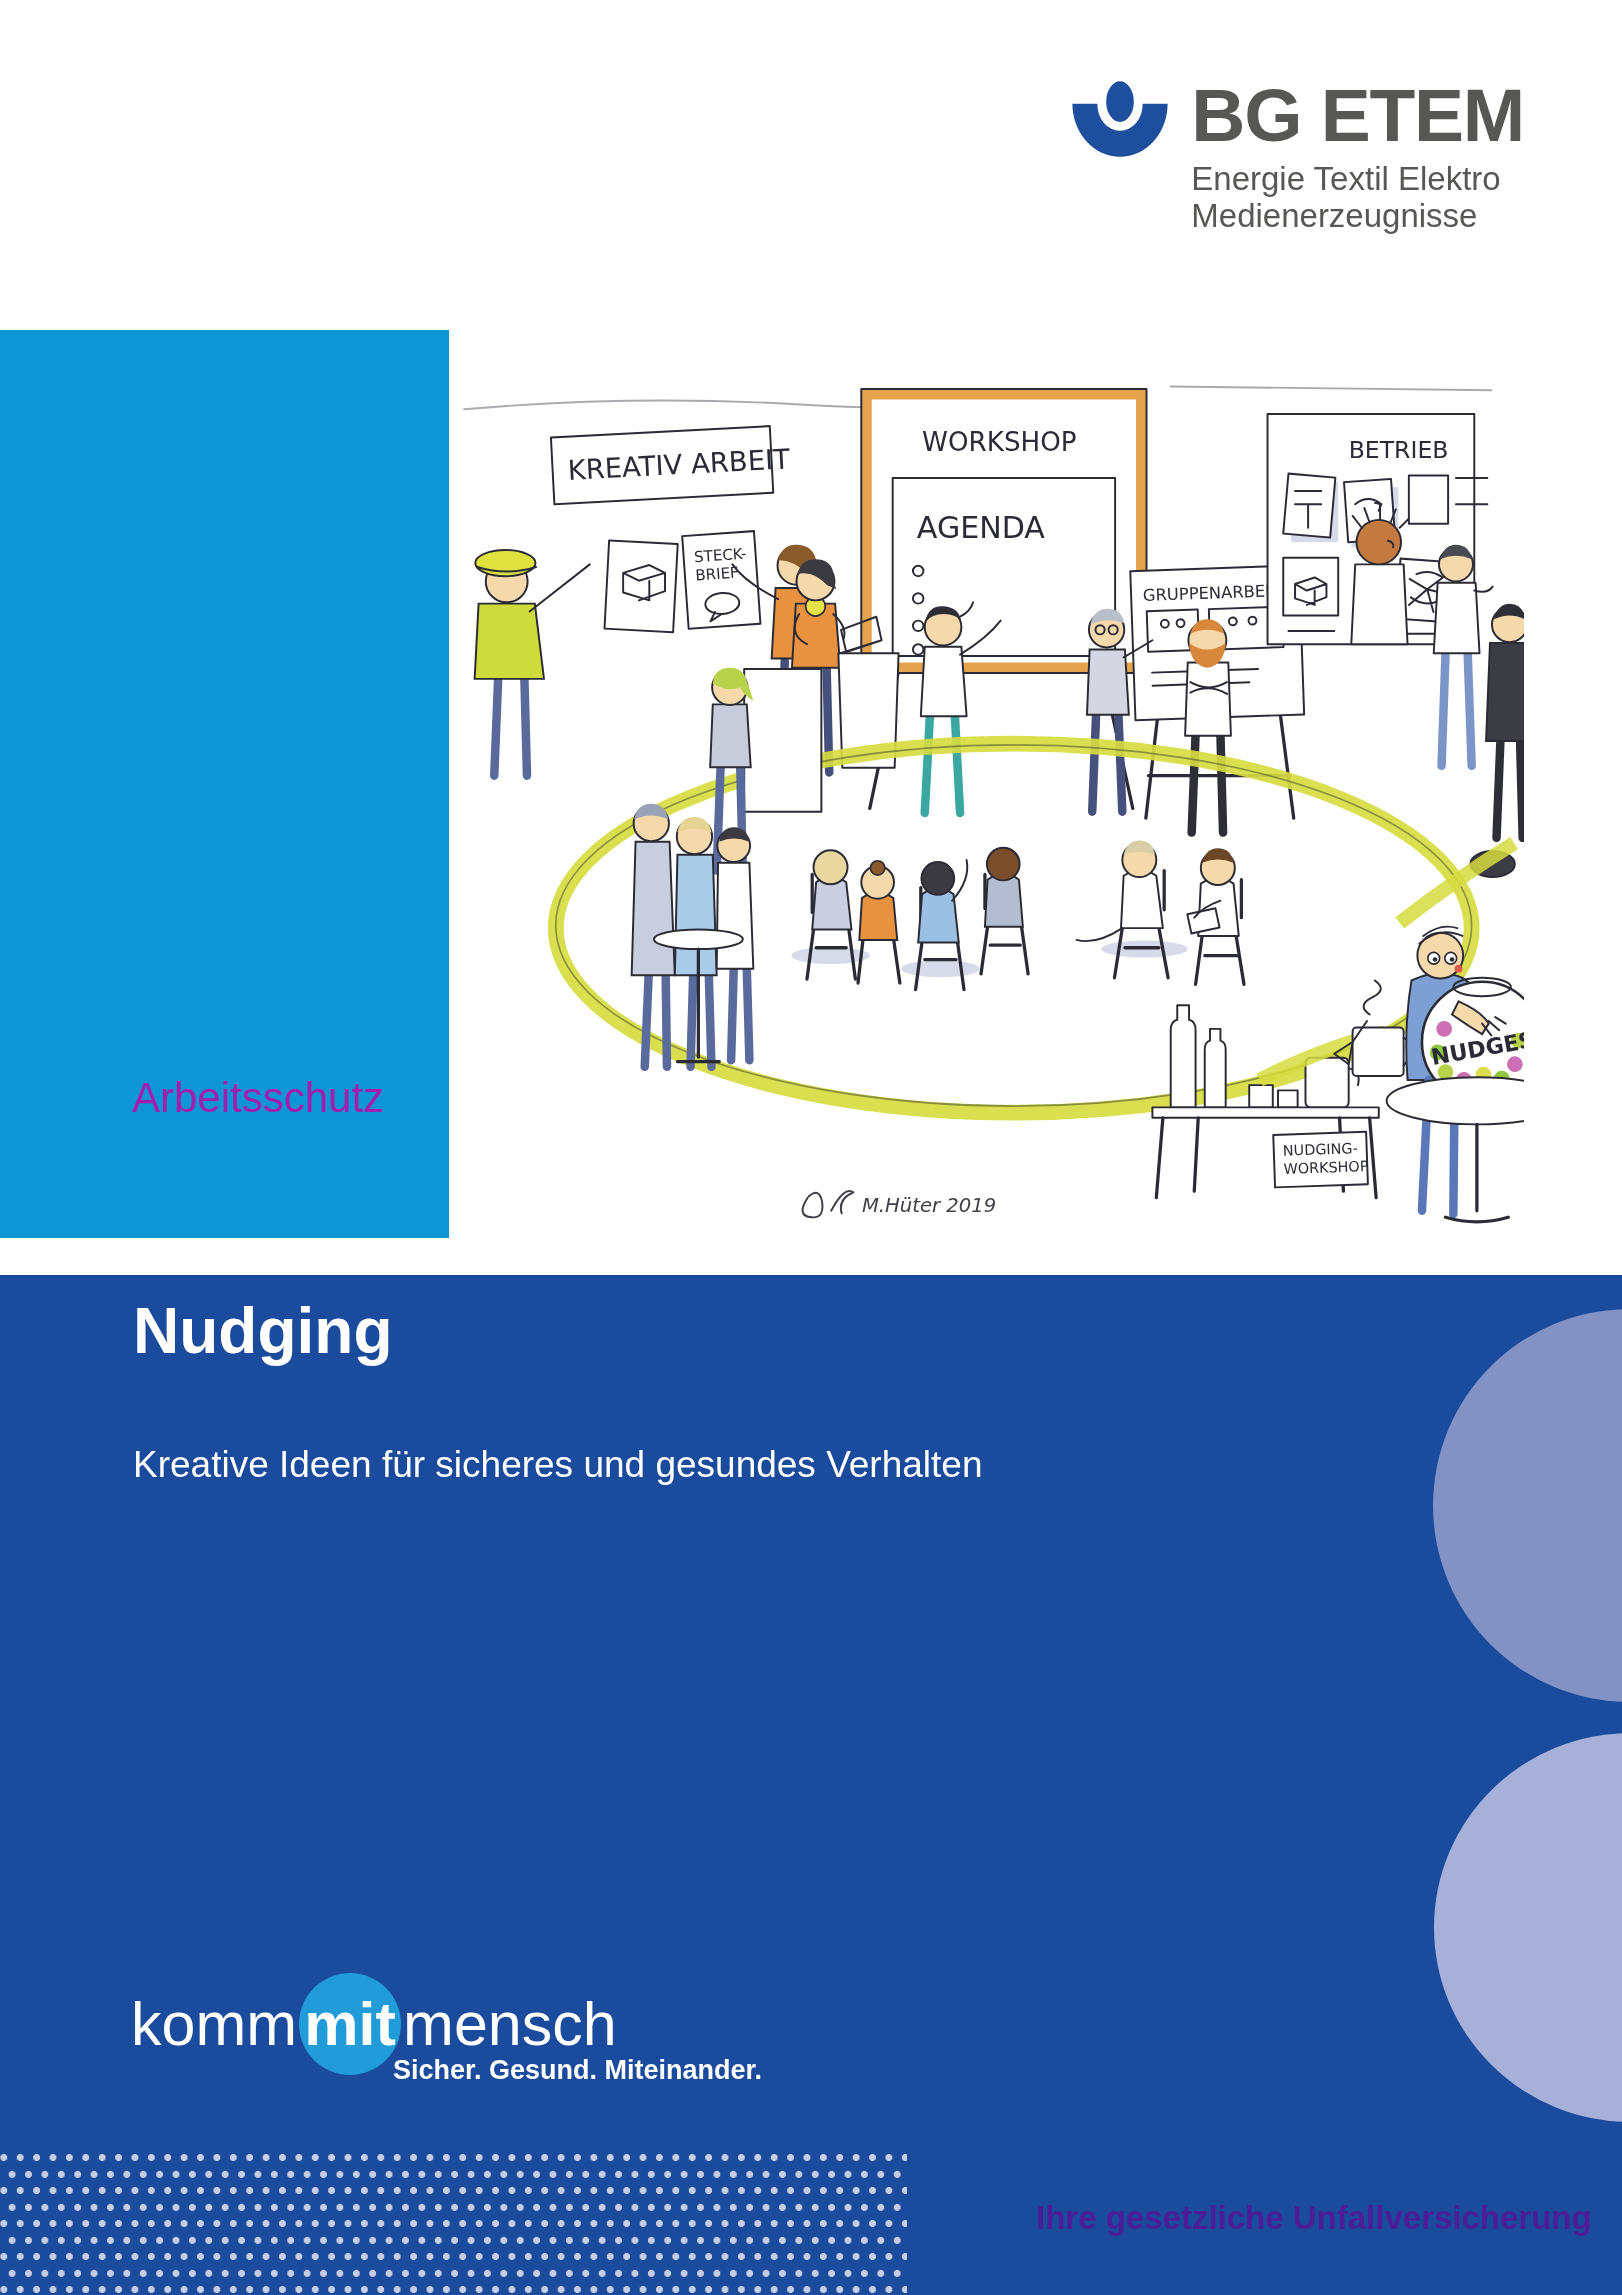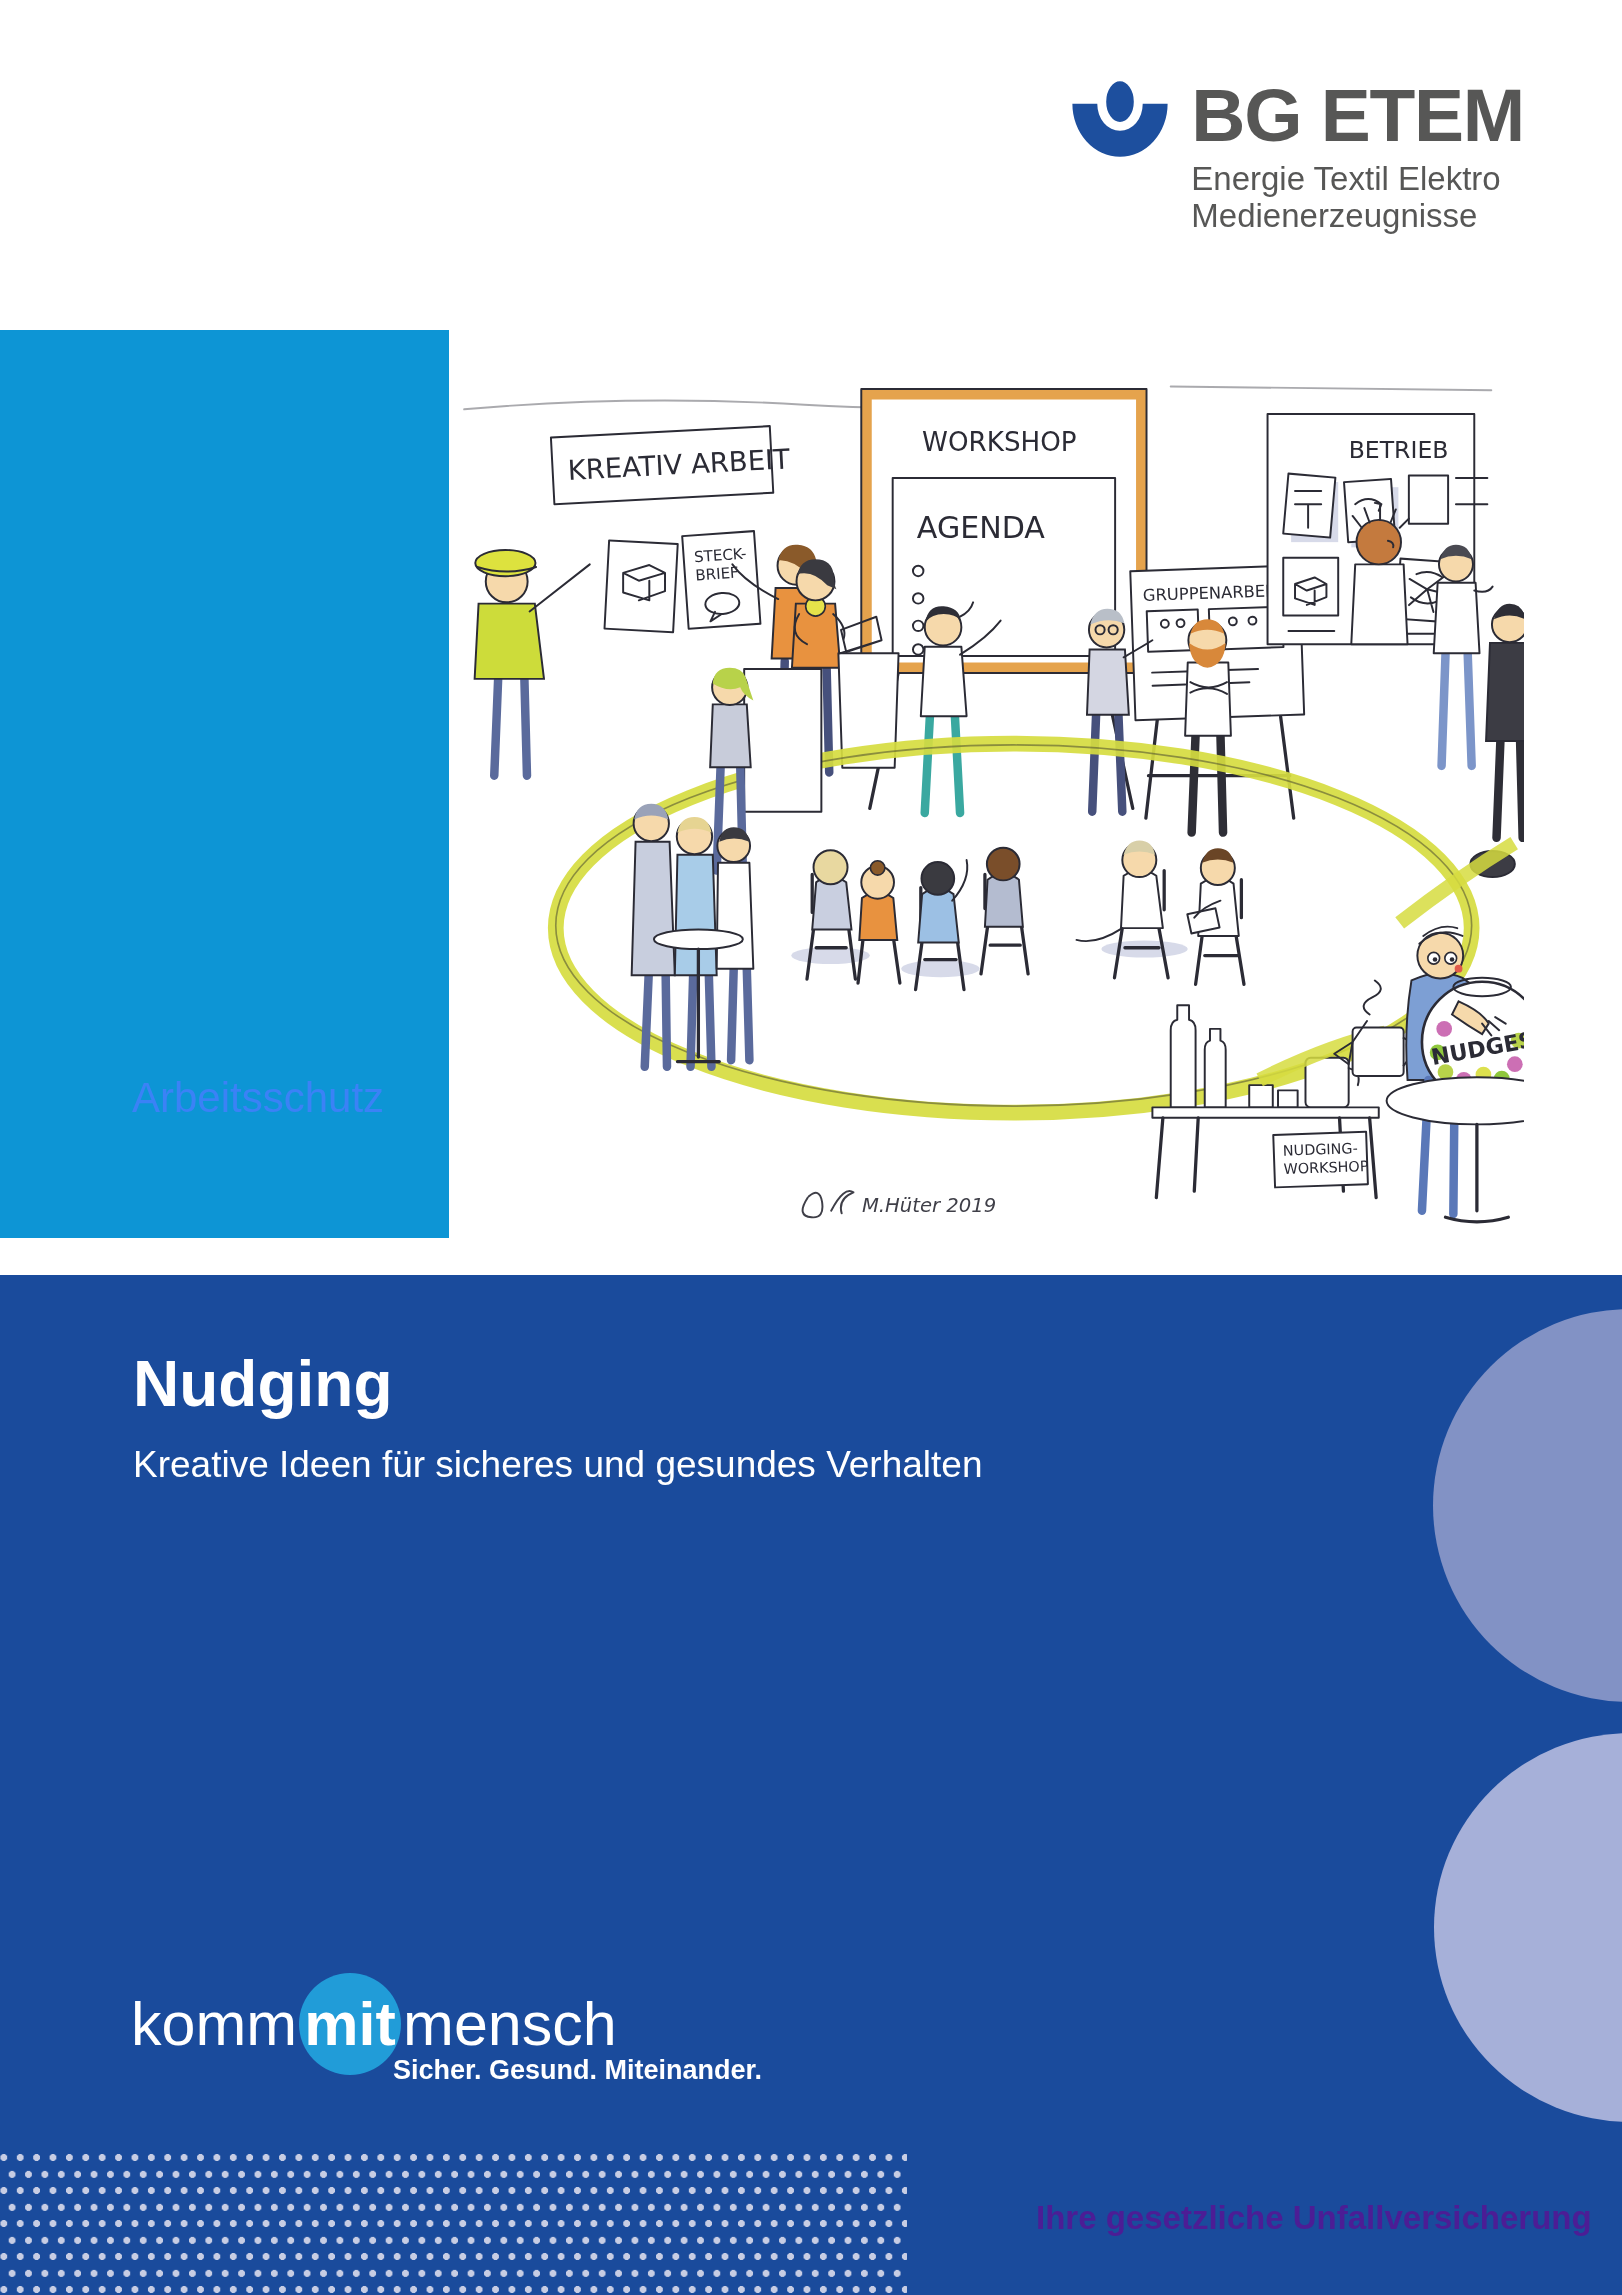--- a/index.html
+++ b/index.html
@@ -8,36 +8,36 @@
     overflow:hidden;font-family:"Liberation Sans",sans-serif;
   }
   
   .brand{position:absolute;left:1067px;top:77px;display:flex;align-items:flex-start;}
   .brand-icon{width:106px;height:79px;margin-top:2.6px;}
   .brand-text{margin-left:18.3px;color:var(--logo-gray);}
   .brand-name{font-size:75px;font-weight:bold;line-height:1.02;letter-spacing:-1.3px;}
   .brand-sub{font-size:33px;font-weight:normal;line-height:37px;margin-top:6.5px;}
   
   .sidebar{position:absolute;left:0;top:330px;width:449px;height:908px;background:var(--sidebar-blue);}
-  .sidebar-label{position:absolute;left:132px;top:1065px;color:#3b82f6;font-size:42px;line-height:65px;font-weight:400;}
+  .sidebar-label{position:absolute;left:132px;top:1065px;color:#a21caf;font-size:42px;line-height:65px;font-weight:400;}
   
   .illu{position:absolute;left:438px;top:347px;width:1086px;height:877px;}
   .hand{font-family:"DejaVu Sans",sans-serif;fill:#2b2b35;}
   .ln{fill:none;stroke:#2b2b35;stroke-width:3;stroke-linecap:round;stroke-linejoin:round;}
   .lnb{stroke-width:5;}
   .paper{fill:#fff;stroke:#2b2b35;stroke-width:3;stroke-linejoin:round;}
   .skin{fill:#f6d9ab;stroke:#2b2b35;stroke-width:3;}
   .shadow{fill:#bcc2da;opacity:.6;stroke:none;}
   .pant{fill:none;stroke-width:13;stroke-linecap:round;}
   
   .band{position:absolute;left:0;top:1275px;width:1623px;height:1021px;background:var(--band-blue);}
   .deco-circle{position:absolute;border-radius:50%;}
   .deco-upper{left:1433px;top:1309px;width:393px;height:393px;background:var(--circle-upper);}
   .deco-lower{left:1434px;top:1733px;width:393px;height:389px;background:var(--circle-lower);}
-  .page-title{position:absolute;left:133px;top:1349px;margin:0;color:#fff;font-size:64px;font-weight:bold;line-height:1.1;}
+  .page-title{position:absolute;left:133px;top:1296px;margin:0;color:#fff;font-size:64px;font-weight:bold;line-height:1.1;}
   .page-subtitle{position:absolute;left:133px;top:1443px;margin:0;color:#fff;font-size:37px;font-weight:400;line-height:1.2;}
   
   .campaign{position:absolute;left:131px;top:1968px;height:111px;display:flex;align-items:center;color:#fff;font-size:61px;font-weight:400;text-align:center;}
   .mit-circle{width:102px;height:102px;margin:0 2px;border-radius:50%;background:var(--campaign-circle);display:flex;align-items:center;justify-content:center;}
   .mit-circle span{font-weight:bold;}
   .tagline{position:absolute;left:393px;top:2055px;color:#fff;font-size:27px;font-weight:700;}
   
   .dots{position:absolute;left:0;top:2154px;width:907px;height:141px;
     background-image:
       radial-gradient(circle,var(--dot-color) 3.3px,rgba(0,0,0,0) 3.7px),

